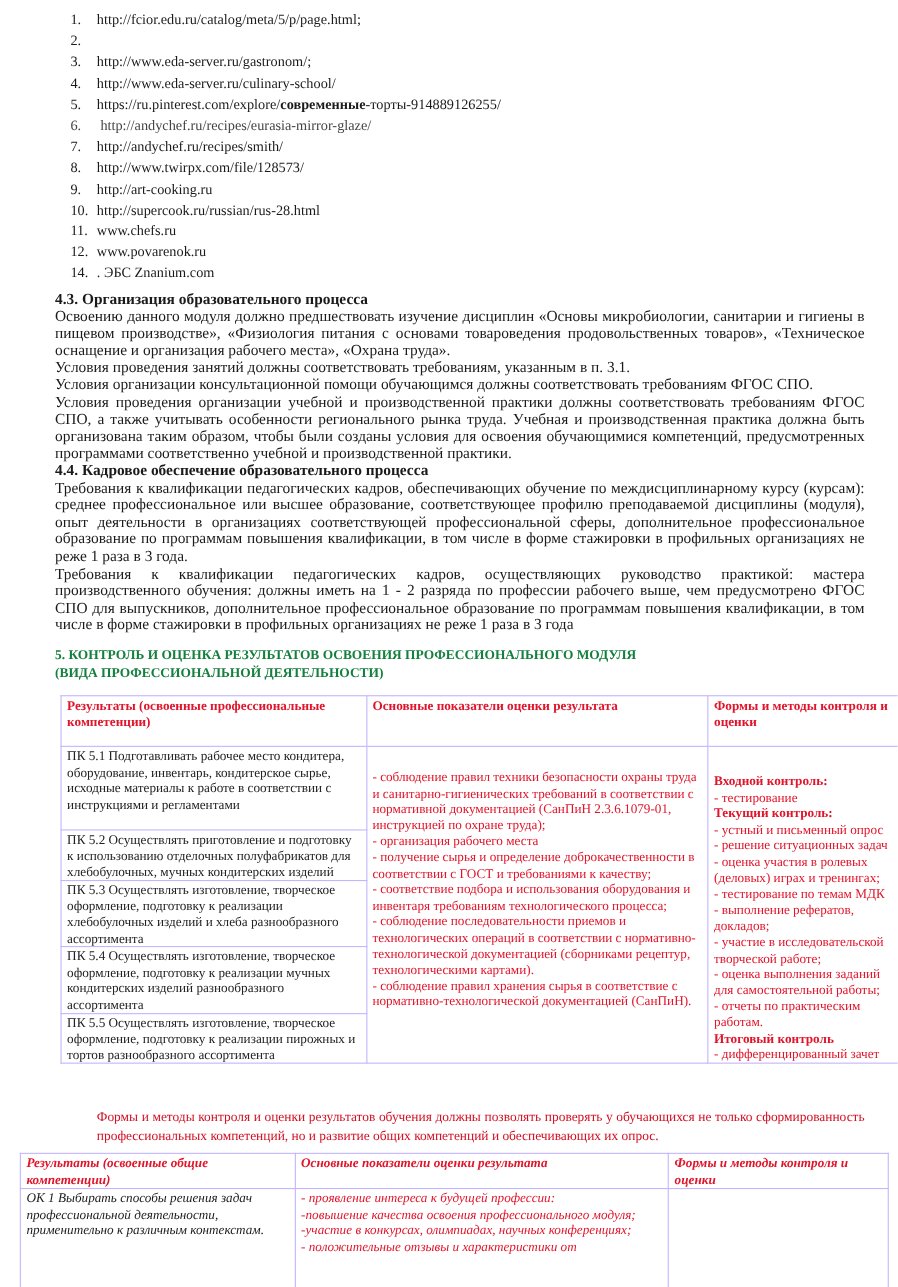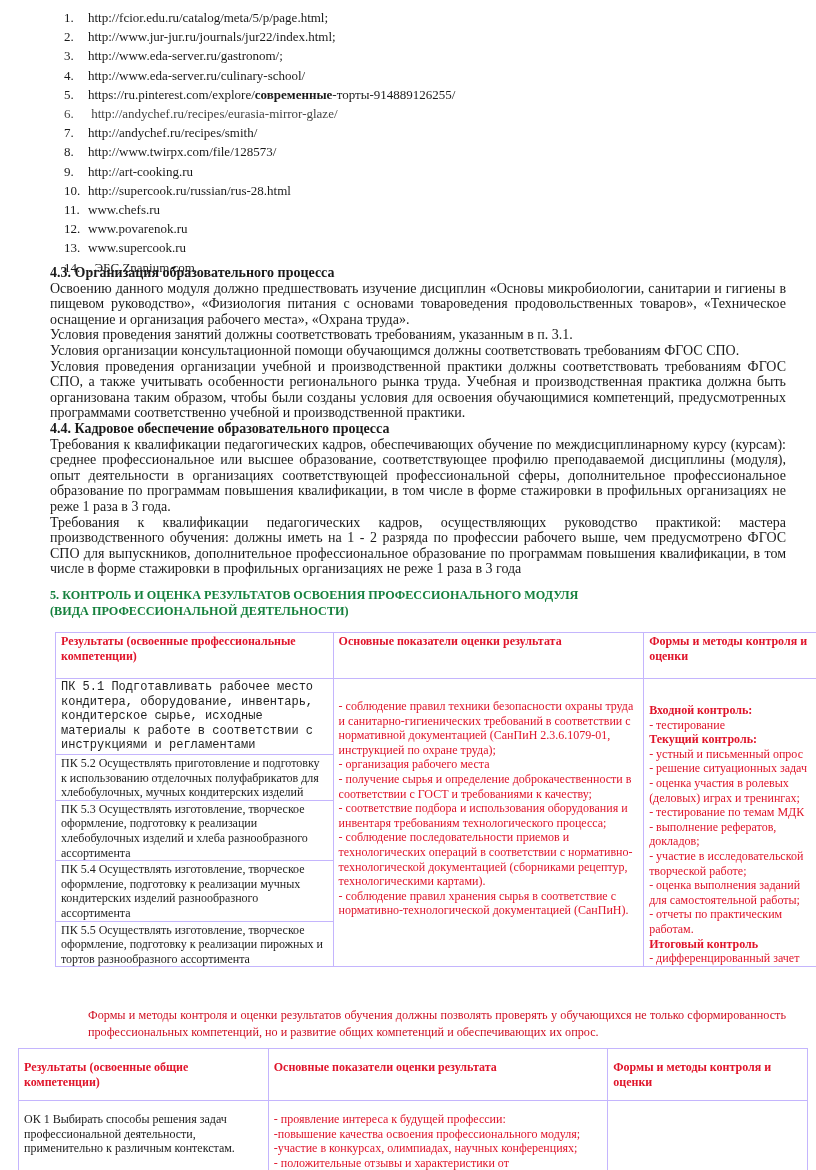--- a/index.html
+++ b/index.html
@@ -21,34 +21,33 @@
   table { border-collapse: collapse; position: absolute; }
   td { border: 1px solid #c4b5fd; vertical-align: top; font-size: 12px; line-height: 14.6px; padding: 1px 5px 0 5px; }
   .t1 { left: 55px; top: 632px; width: 770px; }
   .th { color: #e0142a; font-weight: bold; }
   .red { color: #e0142a; margin-left: 48px; }
   .pk { font-family: "Liberation Serif", serif; color: #222; height: 41px; }
   .red-note { position: absolute; left: 50px; top: 1007px; width: 736px; color: #d01023; font-size: 12.2px; line-height: 16.5px; text-align: justify; }
   .red-note .indent { padding-left: 38px; }
 
   .t2 { left: 18px; top: 1048px; width: 790px; }
-  .t2 td { padding: 11px 5px; }
+  .t2 td { padding: 1px 5px; font-style: italic; }
   .bold-red { color: #e0142a; font-weight: bold; }
 </style>
 </head>
 <body>
 
 <ol class="ref-list">
   <li>
       <span class="num">1.</span>
       <span>http://fcior.edu.ru/catalog/meta/5/p/page.html;</span>
     </li>
   <li>
       <span class="num">2.</span>
-      <span>http://www.jur-jur.ru/journals/jur22/index.html;</span>
     </li>
   <li>
       <span class="num">3.</span>
       <span>http://www.eda-server.ru/gastronom/;</span>
     </li>
   <li>
       <span class="num">4.</span>
       <span>http://www.eda-server.ru/culinary-school/</span>
     </li>
   <li>
@@ -77,32 +76,28 @@
     </li>
   <li>
       <span class="num">11.</span>
       <span>www.chefs.ru</span>
     </li>
   <li>
       <span class="num">12.</span>
       <span>www.povarenok.ru</span>
     </li>
   <li>
-      <span class="num">13.</span>
-      <span>www.supercook.ru</span>
-    </li>
-  <li>
       <span class="num">14.</span>
       <span>. ЭБС Znanium.com</span>
     </li>
 </ol>
 
 <div class="sec" style="top:265px;">
   <p class="h">4.3. Организация образовательного процесса</p>
-  <p>Освоению данного модуля должно предшествовать изучение дисциплин «Основы микробиологии, санитарии и гигиены в пищевом руководство», «Физиология питания с основами товароведения продовольственных товаров», «Техническое оснащение и организация рабочего места», «Охрана труда».</p>
+  <p>Освоению данного модуля должно предшествовать изучение дисциплин «Основы микробиологии, санитарии и гигиены в пищевом производстве», «Физиология питания с основами товароведения продовольственных товаров», «Техническое оснащение и организация рабочего места», «Охрана труда».</p>
   <p>Условия проведения занятий должны соответствовать требованиям, указанным в п. 3.1.</p>
   <p>Условия организации консультационной помощи обучающимся должны соответствовать требованиям ФГОС СПО.</p>
   <p>Условия проведения организации учебной и производственной практики должны соответствовать требованиям ФГОС СПО, а также учитывать особенности регионального рынка труда. Учебная и производственная практика должна быть организована таким образом, чтобы были созданы условия для освоения обучающимися компетенций, предусмотренных программами соответственно учебной и производственной практики.</p>
   <p class="h">4.4. Кадровое обеспечение образовательного процесса</p>
   <p>Требования к квалификации педагогических кадров, обеспечивающих обучение по междисциплинарному курсу (курсам): среднее профессиональное или высшее образование, соответствующее профилю преподаваемой дисциплины (модуля), опыт деятельности в организациях соответствующей профессиональной сферы, дополнительное профессиональное образование по программам повышения квалификации, в том числе в форме стажировки в профильных организациях не реже 1 раза в 3 года.</p>
   <p>Требования к квалификации педагогических кадров, осуществляющих руководство практикой: мастера производственного обучения: должны иметь на 1 - 2 разряда по профессии рабочего выше, чем предусмотрено ФГОС СПО для выпускников, дополнительное профессиональное образование по программам повышения квалификации, в том числе в форме стажировки в профильных организациях не реже 1 раза в 3 года</p>
 </div>
 
 <div class="red-h">
   <div>5. КОНТРОЛЬ И ОЦЕНКА РЕЗУЛЬТАТОВ ОСВОЕНИЯ ПРОФЕССИОНАЛЬНОГО МОДУЛЯ</div>
@@ -115,21 +110,21 @@
       <col style="width:311px">
       <col style="width:181px">
     </colgroup>
   <tbody>
       <tr>
     <td class="th" style="height:46px;">Результаты (освоенные профессиональные компетенции)</td>
     <td class="th">Основные показатели оценки результата</td>
     <td class="th">Формы и методы контроля и оценки</td>
   </tr>
   <tr>
-    <td class="pk" style="height:76px;font-family:Liberation Mono, monospace;">ПК 5.1 Подготавливать рабочее место кондитера, оборудование, инвентарь, кондитерское сырье, исходные материалы к работе в соответствии с инструкциями и регламентами</td>
+    <td class="pk" style="height:76px;">ПК 5.1 Подготавливать рабочее место кондитера, оборудование, инвентарь, кондитерское сырье, исходные материалы к работе в соответствии с инструкциями и регламентами</td>
     <td class="red" rowspan="5" style="padding-top:20px;">
       <div>- соблюдение правил техники безопасности охраны труда и санитарно-гигиенических требований в соответствии с нормативной документацией (СанПиН 2.3.6.1079-01, инструкцией по охране труда);</div>
       <div>- организация рабочего места</div>
       <div>- получение сырья и определение доброкачественности в соответствии с ГОСТ и требованиями к качеству;</div>
       <div>- соответствие подбора и использования оборудования и инвентаря требованиям технологического процесса;</div>
       <div>-   соблюдение последовательности приемов и технологических операций в соответствии с нормативно-технологической документацией (сборниками рецептур, технологическими картами).</div>
       <div>- соблюдение правил хранения сырья  в соответствие с нормативно-технологической документацией (СанПиН).</div>
     </td>
     <td class="red" rowspan="5" style="padding-top:24px;">
       <div style="font-weight:bold">Входной контроль:</div>

